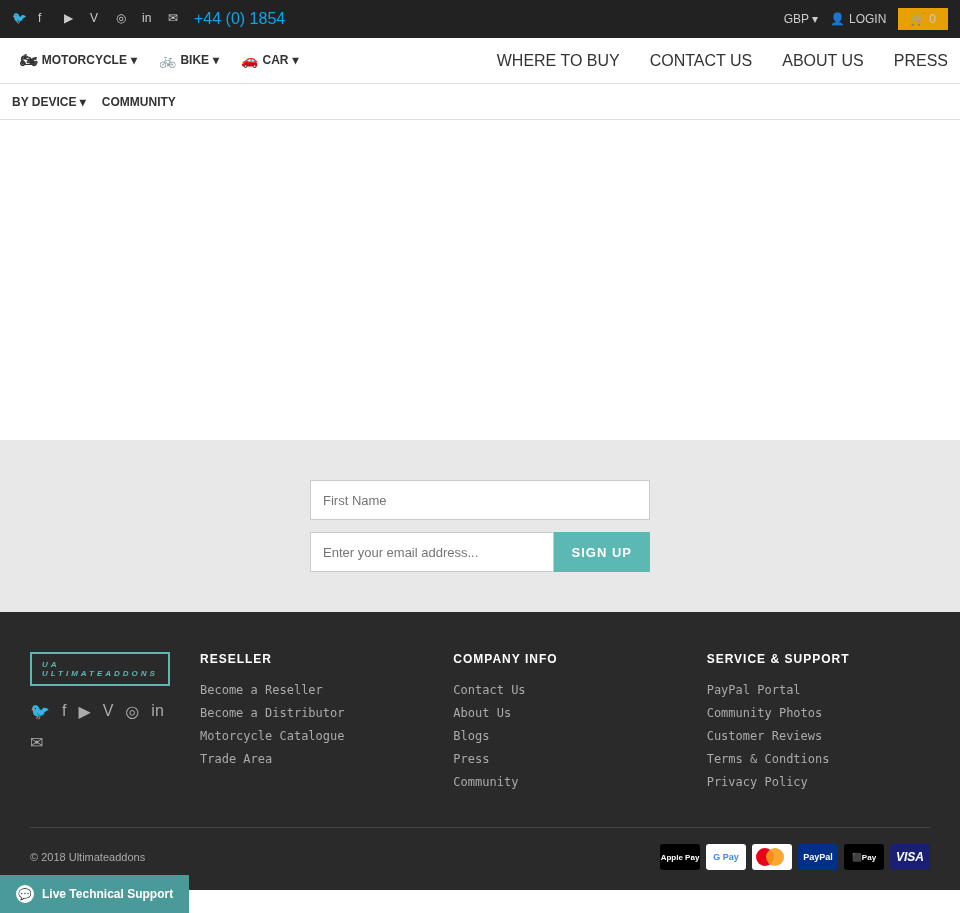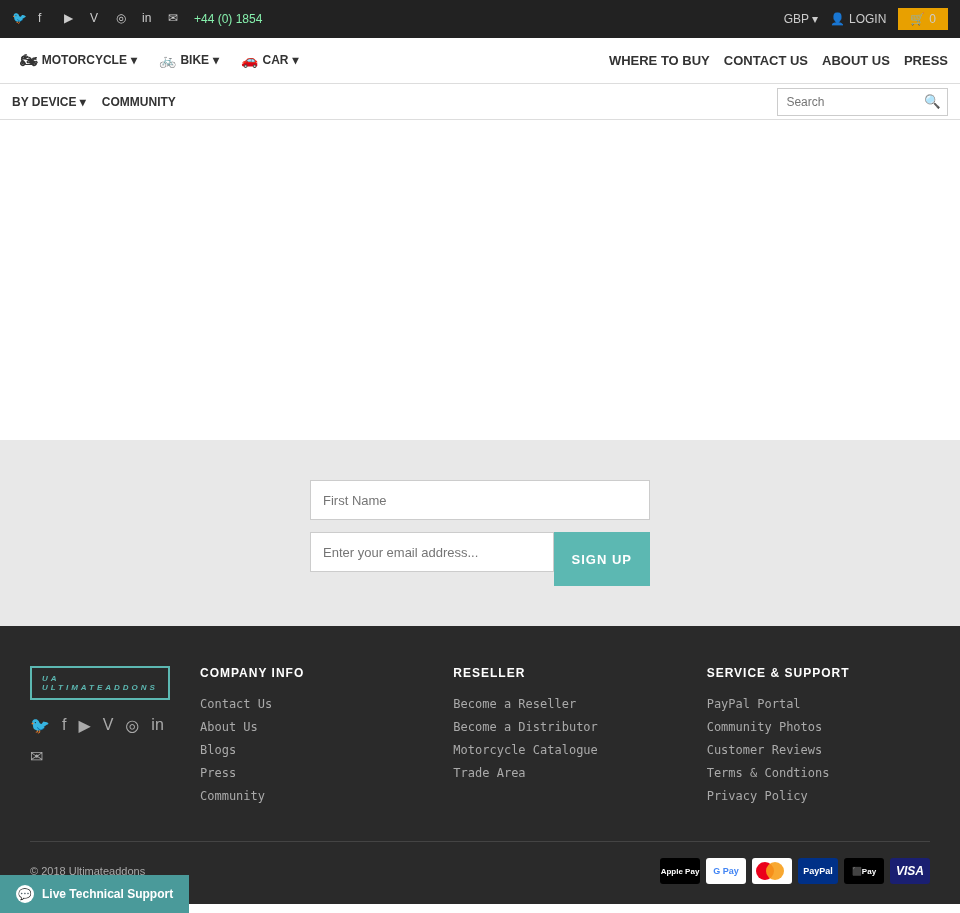--- a/index.html
+++ b/index.html
@@ -11,21 +11,21 @@
       color: #fff;
       display: flex;
       align-items: center;
       justify-content: space-between;
       padding: 0 12px;
       height: 38px;
     }
     .top-bar-left { display: flex; align-items: center; gap: 10px; }
     .top-bar-right { display: flex; align-items: center; gap: 12px; }
     .top-bar a, .top-bar span { color: #ccc; font-size: 12px; text-decoration: none; cursor: pointer; }
-    .top-bar .phone { color: #86efac; font-size: 12px; }
+    .top-bar .phone { color: #0ea5e9; font-size: 16px; }
     .social-icon { display: inline-block; width: 16px; height: 16px; color: #aaa; font-size: 13px; cursor: pointer; }
     .login-btn { display: flex; align-items: center; gap: 4px; color: #ccc; font-size: 12px; cursor: pointer; }
     .cart-btn {
       background: #e8a000;
       color: #fff;
       padding: 4px 12px;
       font-size: 13px;
       cursor: pointer;
       display: flex; align-items: center; gap: 4px;
     }
@@ -45,21 +45,21 @@
       padding: 0 8px; height: 100%;
       font-size: 12px; font-weight: bold; color: #333;
       cursor: pointer; text-transform: uppercase;
       border-bottom: 2px solid transparent;
     }
     .nav-icon { font-size: 14px; }
     .nav-right {
       margin-left: auto;
       display: flex; align-items: center; gap: 14px;
     }
-    .nav-right-item { font-size: 13px; font-weight: bold; color: #333; cursor: pointer; text-transform: uppercase; }
+    .nav-right-item { font-size: 16px; font-weight: normal; color: #333; cursor: pointer; text-transform: uppercase; margin-left: 16px; }
 
     
     .sub-nav {
       border-bottom: 1px solid #ddd;
       display: flex;
       align-items: center;
       padding: 0 12px;
       height: 36px;
       gap: 16px;
     }
@@ -122,21 +122,21 @@
     .signup-btn {
       background: #5cb8b2;
       color: #fff;
       border: none;
       padding: 12px 18px;
       font-size: 13px;
       font-weight: bold;
       cursor: pointer;
       text-transform: uppercase;
       letter-spacing: 1px;
-      height: 54px;
+      height: 40px;
     }
 
     
     .footer {
       background: #2a2a2a;
       color: #aaa;
       padding: 40px 30px 20px;
     }
     .footer-top {
       display: flex;
@@ -293,26 +293,20 @@
     <span class="nav-right-item">PRESS</span>
   </div>
 </nav>
 
 <div class="sub-nav">
   <span class="sub-nav-item">
     <span>BY DEVICE</span>
     <span> ▾</span>
   </span>
   <span class="sub-nav-item">COMMUNITY</span>
-  <div class="search-box">
-    <input type="text" placeholder="Search" style="">
-    <button>
-      <span>🔍</span>
-    </button>
-  </div>
 </div>
 
 <div class="main-content"></div>
 
 <section class="newsletter-section">
   <div class="newsletter-form">
     <input type="text" placeholder="First Name" style="">
     <div class="newsletter-row">
       <input type="email" placeholder="Enter your email address..." style="">
       <button class="signup-btn">SIGN UP</button>
@@ -333,37 +327,37 @@
         <span class="fsocial">f</span>
         <span class="fsocial">▶</span>
         <span class="fsocial">V</span>
         <span class="fsocial">◎</span>
         <span class="fsocial">in</span>
         <span class="fsocial">✉</span>
       </div>
     </div>
 
     <div class="footer-col">
+      <h4>RESELLER</h4>
+      <ul>
+        <li><a>Become a Reseller</a></li>
+        <li><a>Become a Distributor</a></li>
+        <li><a>Motorcycle Catalogue</a></li>
+        <li><a>Trade Area</a></li>
+      </ul>
+    </div>
+
+    <div class="footer-col">
       <h4>COMPANY INFO</h4>
       <ul>
         <li><a>Contact Us</a></li>
         <li><a>About Us</a></li>
         <li><a>Blogs</a></li>
         <li><a>Press</a></li>
         <li><a>Community</a></li>
-      </ul>
-    </div>
-
-    <div class="footer-col">
-      <h4>RESELLER</h4>
-      <ul>
-        <li><a>Become a Reseller</a></li>
-        <li><a>Become a Distributor</a></li>
-        <li><a>Motorcycle Catalogue</a></li>
-        <li><a>Trade Area</a></li>
       </ul>
     </div>
 
     <div class="footer-col">
       <h4>SERVICE &amp; SUPPORT</h4>
       <ul>
         <li><a>PayPal Portal</a></li>
         <li><a>Community Photos</a></li>
         <li><a>Customer Reviews</a></li>
         <li><a>Terms &amp; Condtions</a></li>

